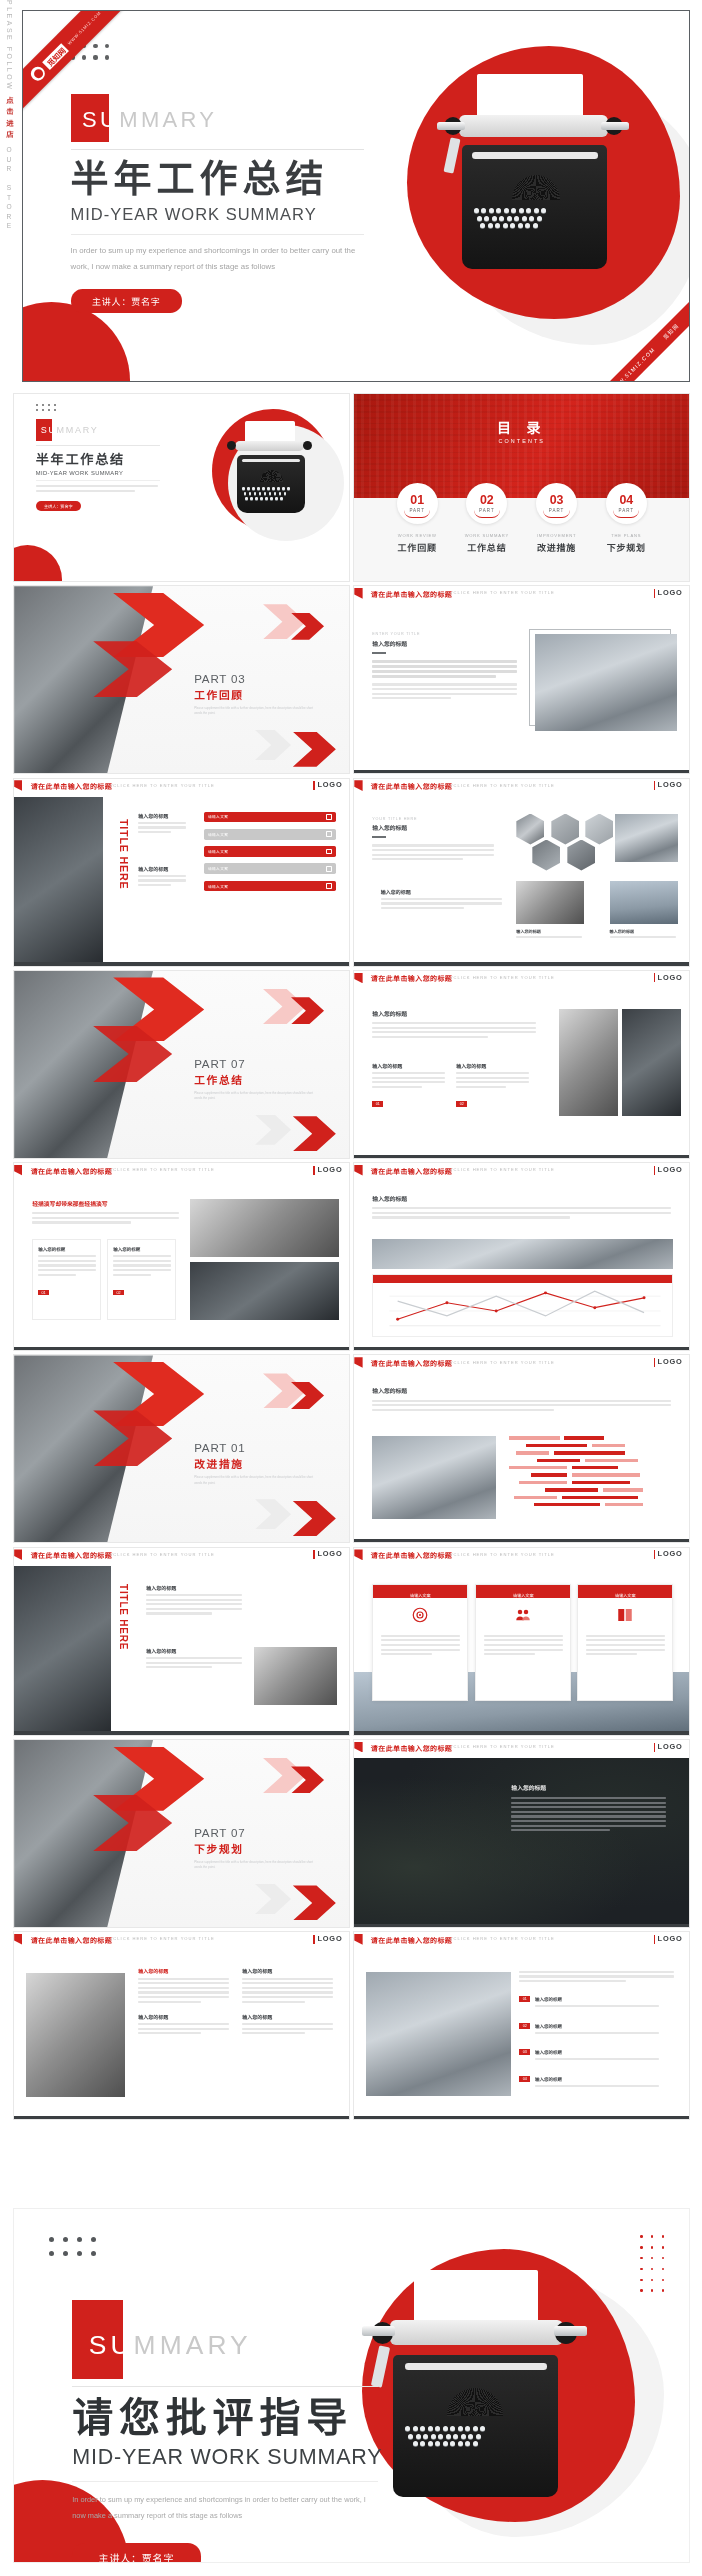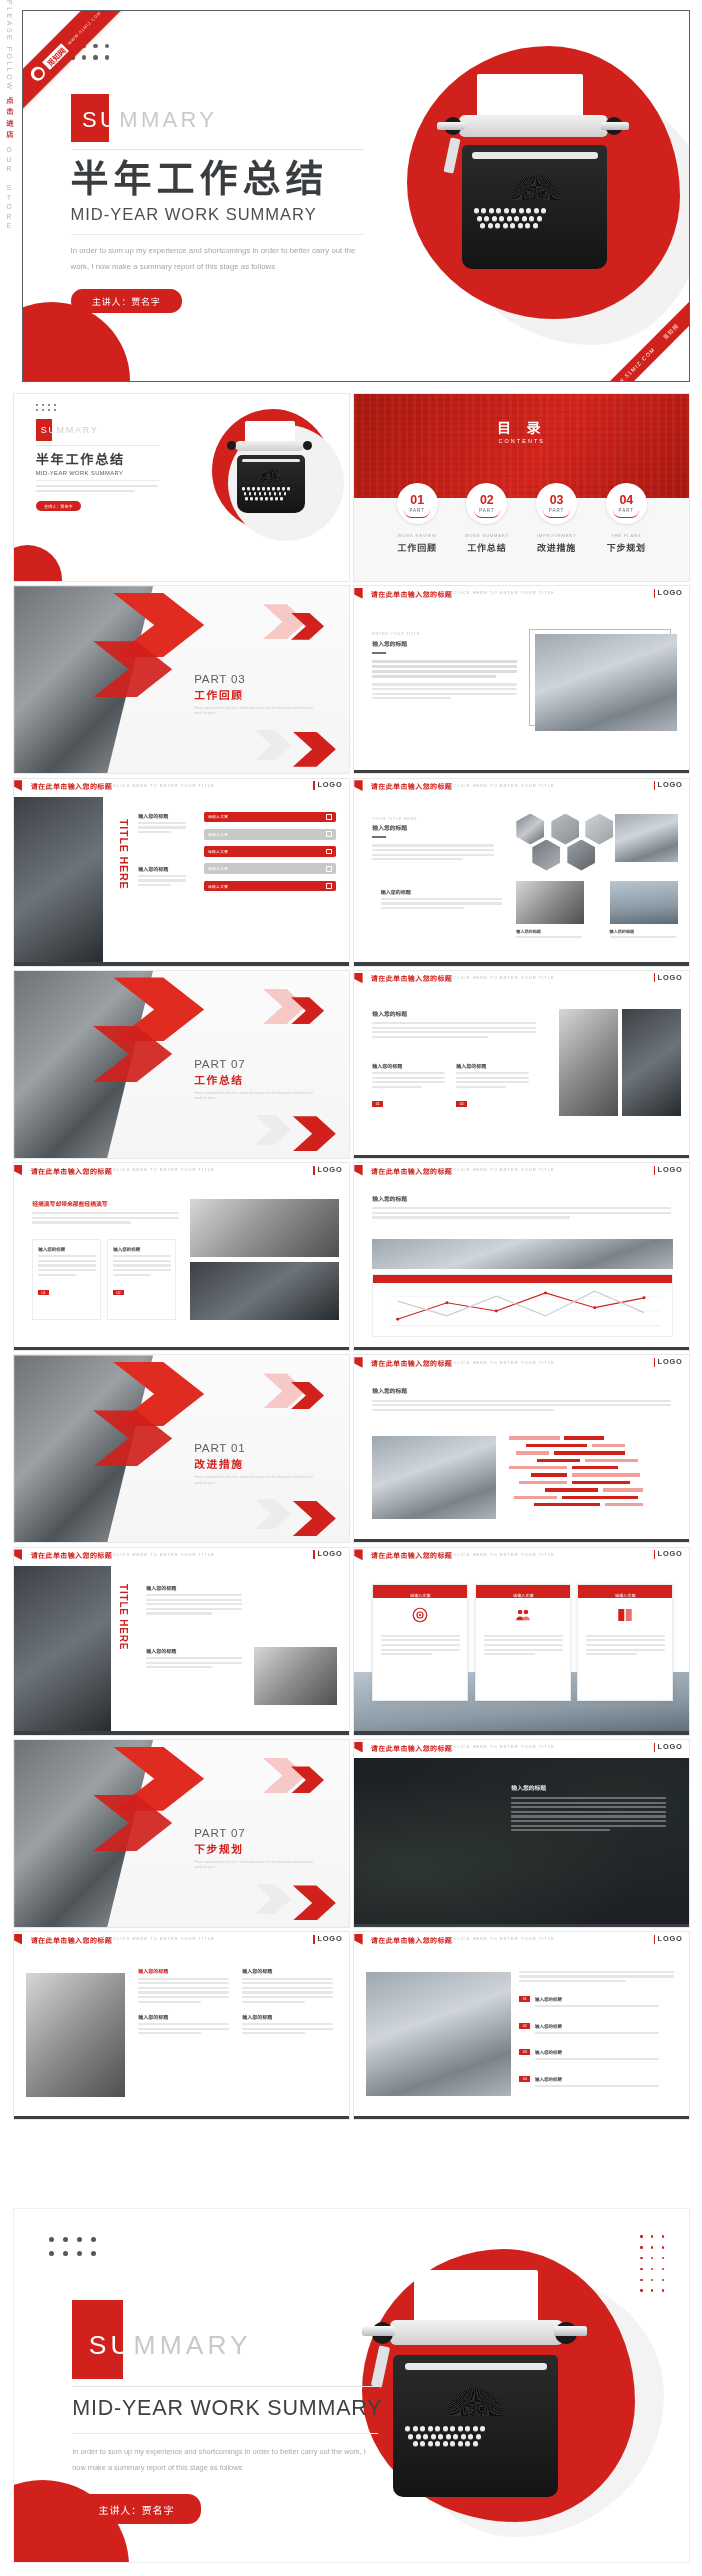--- a/index.html
+++ b/index.html
@@ -1150,20 +1150,21 @@
           </div>
       </div>
     </div>
 
     <div class="final-content">
       <div class="sum-badge">
         <span class="sq"></span>
         <span class="txt"><b>SU</b><span>MMARY</span></span>
       </div>
       <div style="height:0.8px;background:#e4e4e4;width:306px;margin:6.6px 0 10px;"></div>
+      <div class="final-title">请您批评指导</div>
       <div class="final-sub">MID-YEAR WORK SUMMARY</div>
       <div style="height:0.8px;background:#ececec;width:306px;margin:11.6px 0 10px;"></div>
       <div class="final-para">In order to sum up my experience and shortcomings in order to better carry out the work, I now make a summary report of this stage as follows</div>
       <button class="hero-btn" style="margin-top:18px;padding:7.4px 26.4px;border-radius:13.2px;font-size:10px;">主讲人：贾名字</button>
     </div>
   </div>
 
 </div>
 
 

